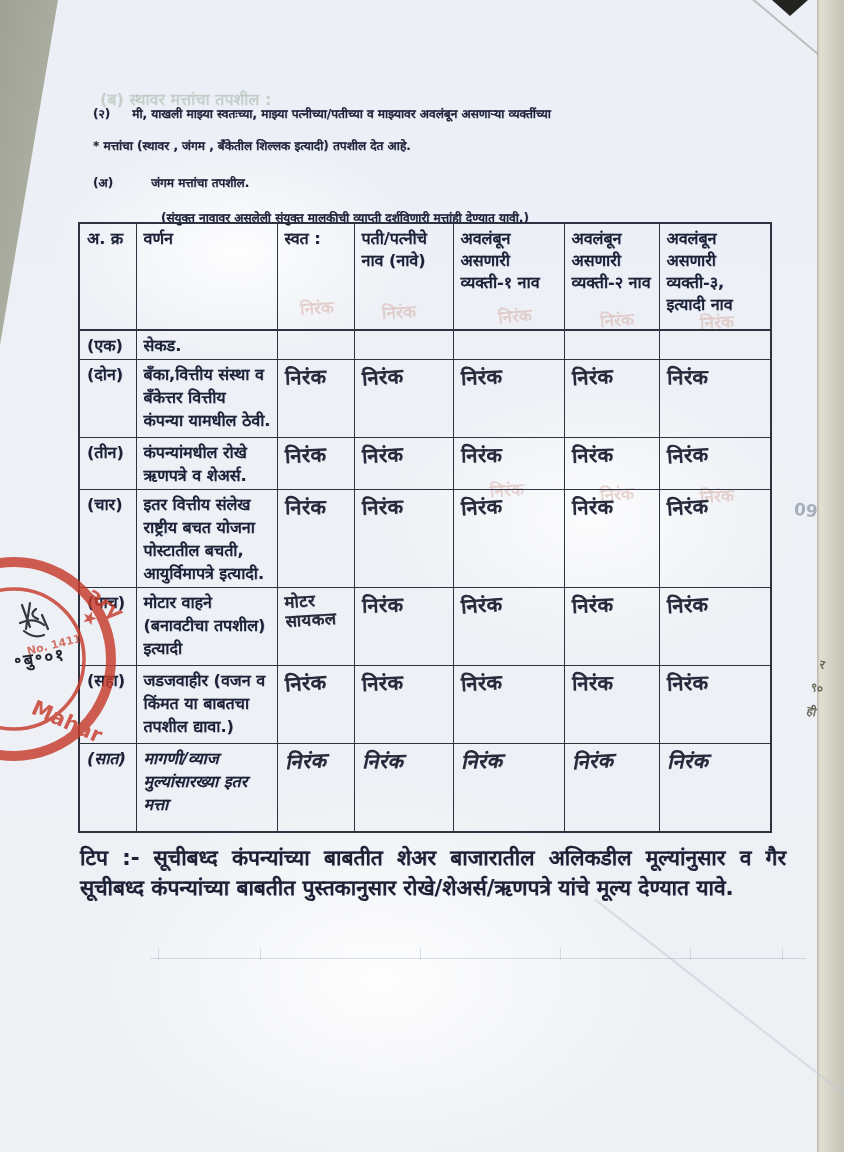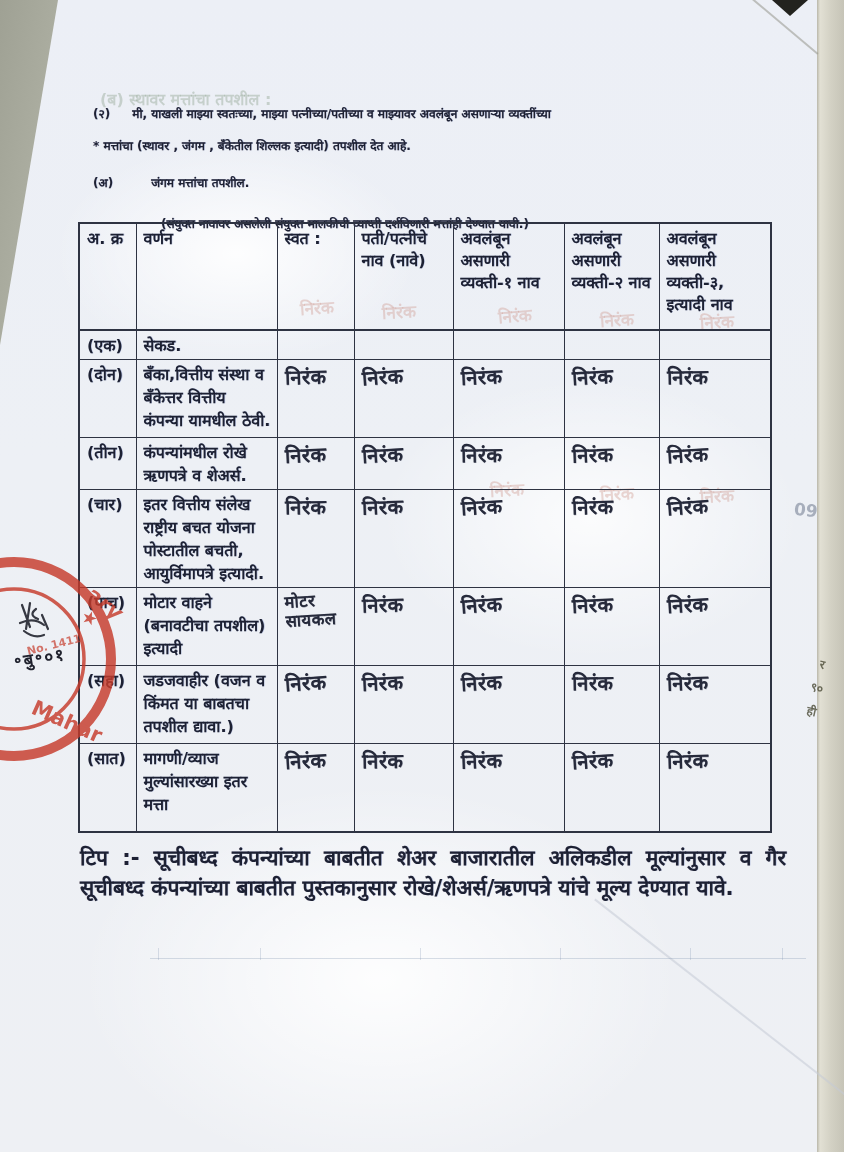--- a/index.html
+++ b/index.html
@@ -41,21 +41,21 @@
     background:rgba(196,202,214,.55);transform:rotate(38deg);
   }
   
   .print{
     color:#1d2133;
     text-shadow:.6px .4px 0 rgba(45,75,170,.28), -.4px 0 0 rgba(120,40,40,.12);
   }
   .intro{position:absolute;left:93px;top:100px;width:700px;font-size:12px;font-weight:600;line-height:29px;}
   .intro .l2{margin-top:3px;}
   .section-line{margin-top:8px;}
-  .section-note{margin-top:12px;padding-left:68px;}
+  .section-note{margin-top:6px;padding-left:68px;}
   .clause{display:inline-block;margin-right:22px;}
   .sec-label{display:inline-block;margin-right:38px;}
 
   
   table.assets{
     position:absolute;left:78px;top:222px;width:692px;
     border-collapse:collapse;table-layout:fixed;
     border:2.5px solid #2e3342;
     background:transparent;
   }
@@ -206,21 +206,21 @@
         </tr>
         <tr style="height: 78px;">
           <td class="c-sr">(सहा)</td>
           <td class="c-desc">जडजवाहीर (वजन व किंमत या बाबतचा तपशील द्यावा.)</td>
           <td class="c-val"><span class="hw" style="transform: rotate(-4deg);">निरंक</span></td>
           <td class="c-val"><span class="hw" style="transform: rotate(-2.5deg);">निरंक</span></td>
           <td class="c-val"><span class="hw" style="transform: rotate(-3deg);">निरंक</span></td>
           <td class="c-val"><span class="hw" style="transform: rotate(-1deg);">निरंक</span></td>
           <td class="c-val"><span class="hw" style="transform: rotate(-2deg);">निरंक</span></td>
         </tr>
-        <tr style="height: 88px;">
+        <tr style="height: 88px; font-style: italic;">
           <td class="c-sr">(सात)</td>
           <td class="c-desc">मागणी/व्याज मुल्यांसारख्या इतर मत्ता</td>
           <td class="c-val"><span class="hw" style="transform: rotate(-3deg);">निरंक</span></td>
           <td class="c-val"><span class="hw" style="transform: rotate(-1deg);">निरंक</span></td>
           <td class="c-val"><span class="hw" style="transform: rotate(-2deg);">निरंक</span></td>
           <td class="c-val"><span class="hw" style="transform: rotate(-3.5deg);">निरंक</span></td>
           <td class="c-val"><span class="hw" style="transform: rotate(-1.5deg);">निरंक</span></td>
         </tr>
       </tbody>
   </table>

